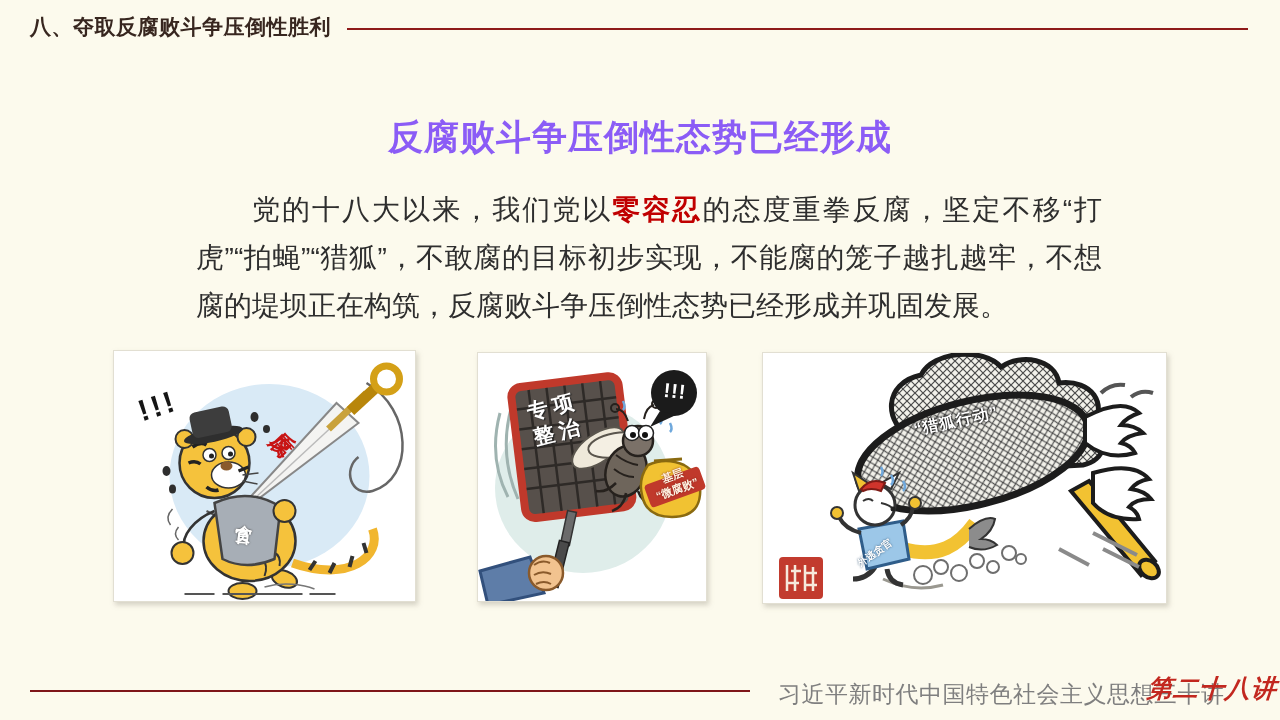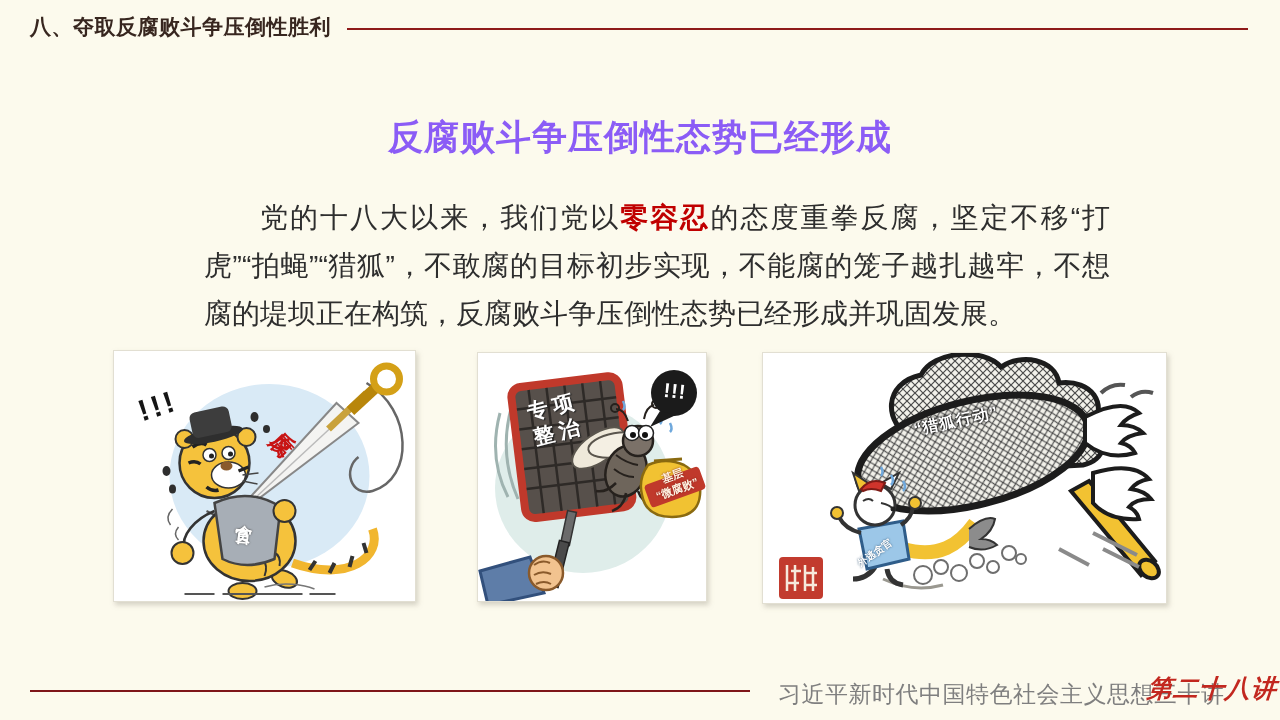--- a/index.html
+++ b/index.html
@@ -14,21 +14,21 @@
   .header-rule{flex:1;height:2px;background:#8E1A1A;margin-left:16px;margin-top:4px;}
   
   .slide-title{
     position:absolute;left:0;right:0;top:74px;text-align:center;
     font-size:35px;font-weight:bold;color:#8b5cf6;letter-spacing:1px;margin-top:40px;
   }
   
   .body-text{
     position:absolute;left:188px;top:178px;width:906px;
     font-size:28px;line-height:48px;color:#2E2E2E;
-    text-align:justify;text-indent:2em;font-weight:500;margin:16px;
+    text-align:justify;text-indent:2em;font-weight:500;margin:8px;
   }
   .hl-red{color:#C00000;font-weight:bold;}
   
   .card{
     position:absolute;background:#FFFFFF;
     border:1px solid #E2DFD2;
     box-shadow:2px 3px 5px rgba(140,135,120,.35);
     overflow:hidden;
   }
   #card-tiger{left:113px;top:350px;width:301px;height:250px;}

